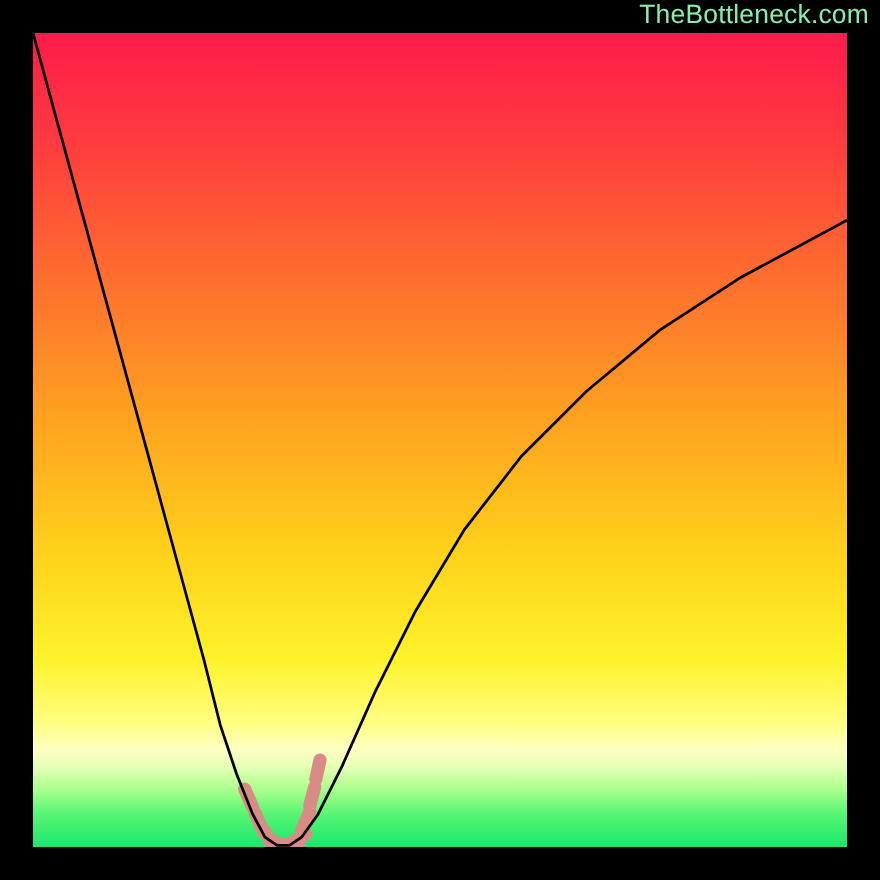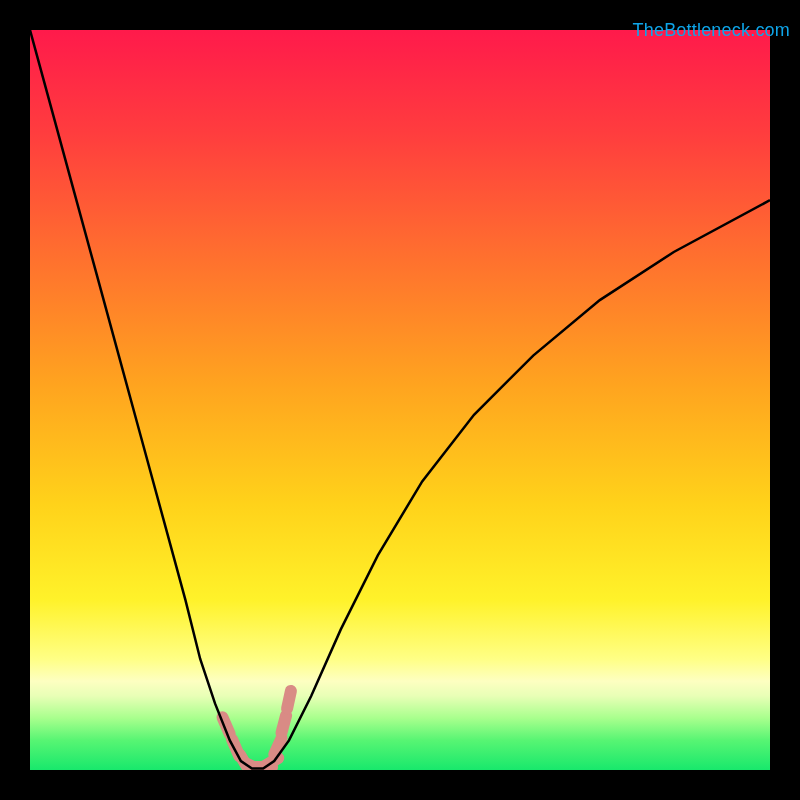--- a/index.html
+++ b/index.html
@@ -35,24 +35,24 @@
     height: 100%;
   }
   .curve-svg {
     position: absolute;
     left: 0; top: 0;
     width: 100%;
     height: 100%;
   }
   .watermark {
     position: absolute;
-    top: 20px;
+    top: 0;
     right: 10px;
-    color: #0ea5e9;
-    font-size: 18px;
+    color: #86efac;
+    font-size: 24px;
     font-weight: 500;
     letter-spacing: 0.2px;
   }
 </style>
 </head>
 <body>
 
 <div class="frame">
 
   <div class="plot">

